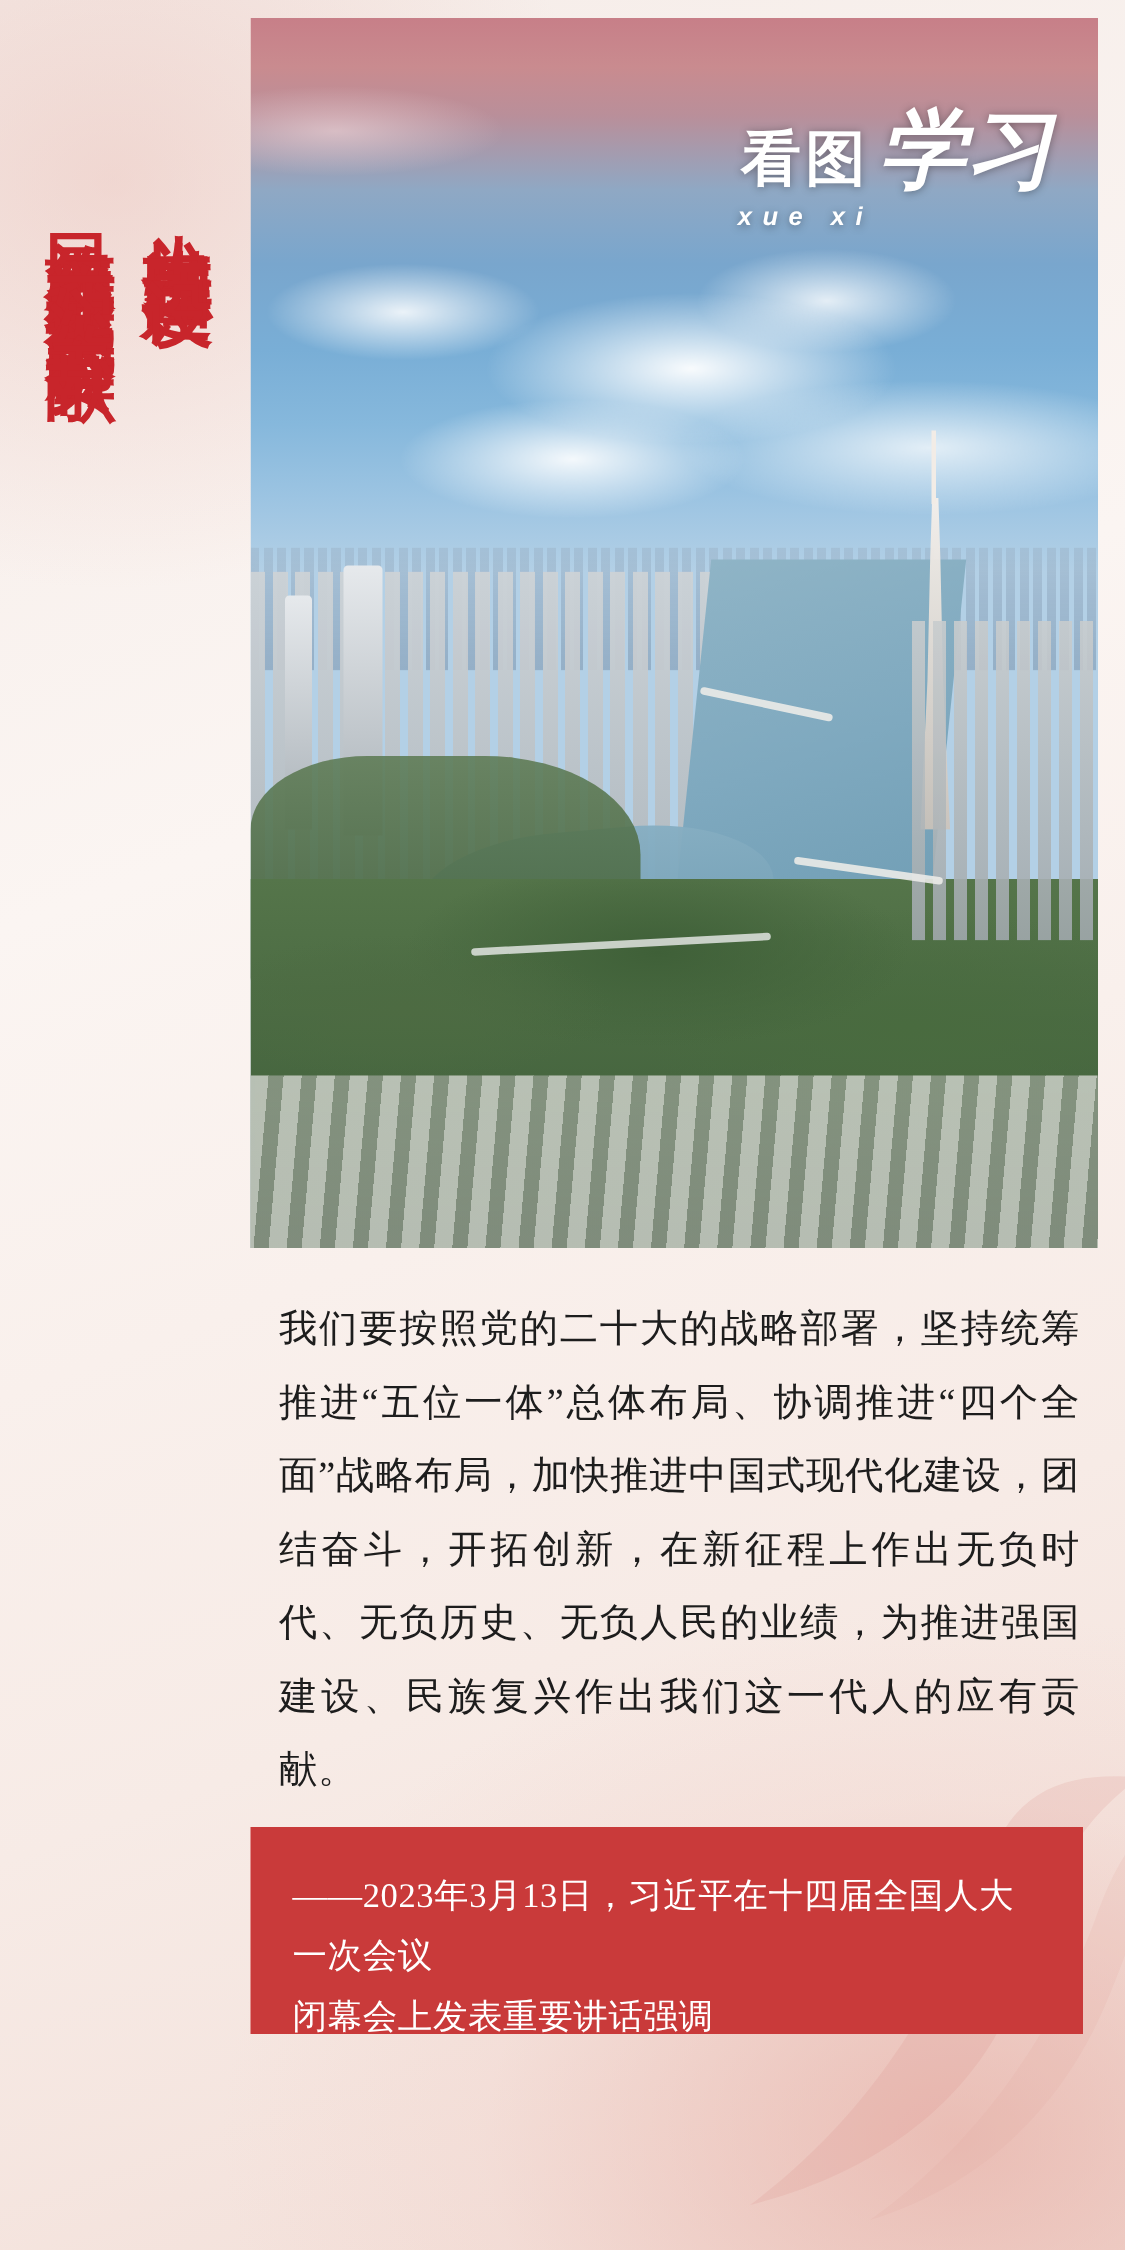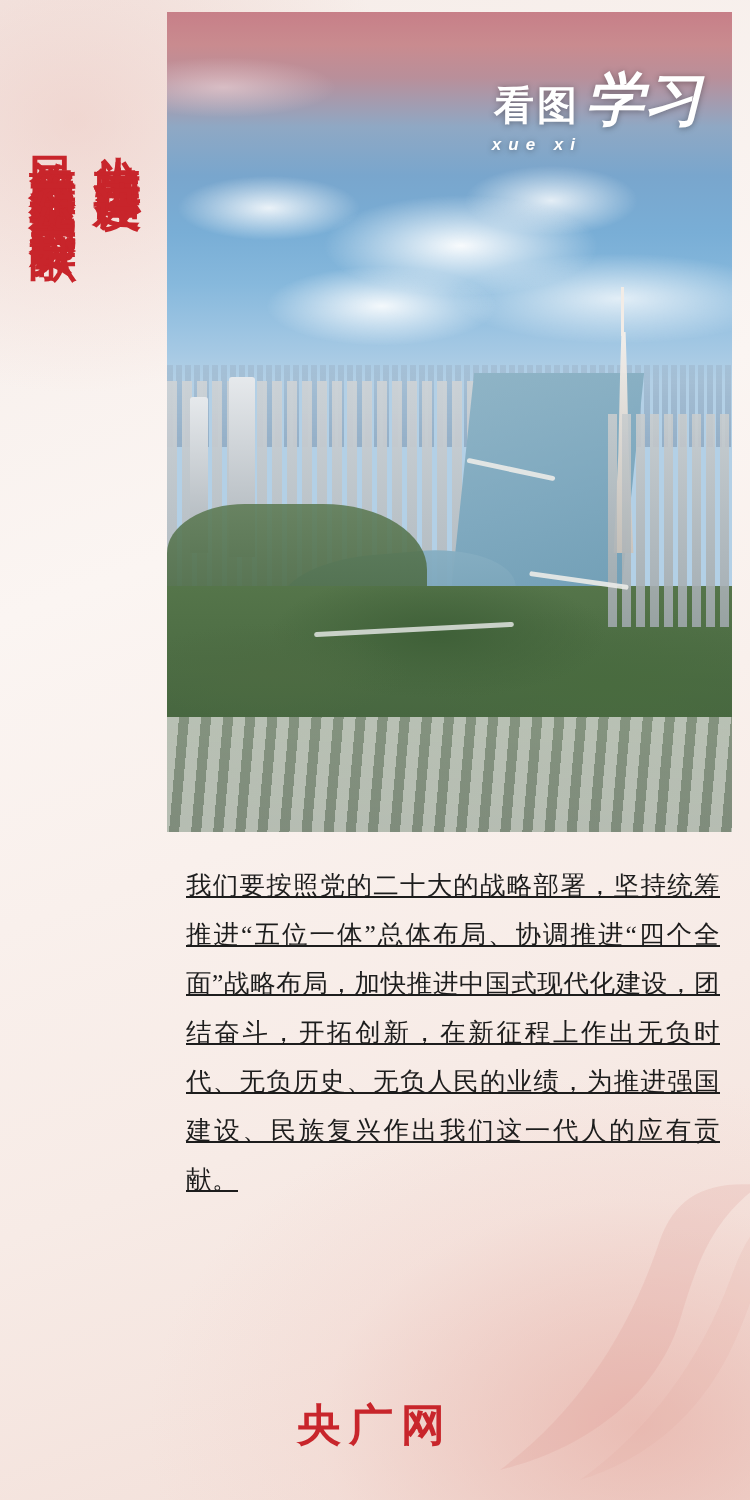--- a/index.html
+++ b/index.html
@@ -208,21 +208,20 @@
     position: absolute;
     left: 186px;
     top: 862px;
     width: 534px;
     font-family: "Liberation Serif", "DejaVu Serif", serif;
     font-size: 25.5px;
     line-height: 1.92;
     color: #1d1d1d;
     letter-spacing: 0.5px;
     text-align: justify;
-    text-decoration: underline;
   }
 
   
   .quote-box {
     position: absolute;
     left: 167px;
     top: 1218px;
     width: 555px;
     height: 138px;
     background: #c93a3a;
@@ -292,18 +291,19 @@
     <div class="brand">
       <div class="cn">
         <span>看图</span><span class="big">学习</span>
       </div>
       <div class="py">xue xi</div>
     </div>
   </div>
 
   <div class="body-text">我们要按照党的二十大的战略部署，坚持统筹推进“五位一体”总体布局、协调推进“四个全面”战略布局，加快推进中国式现代化建设，团结奋斗，开拓创新，在新征程上作出无负时代、无负历史、无负人民的业绩，为推进强国建设、民族复兴作出我们这一代人的应有贡献。</div>
 
-
-  <div class="footer">
-    <span class="logo">央广网</span>
+  <div class="quote-box">
+    <div class="line">——2023年3月13日，习近平在十四届全国人大一次会议</div>
+    <div class="line">闭幕会上发表重要讲话强调</div>
   </div>
 
+
 </div>
 
 </body></html>

